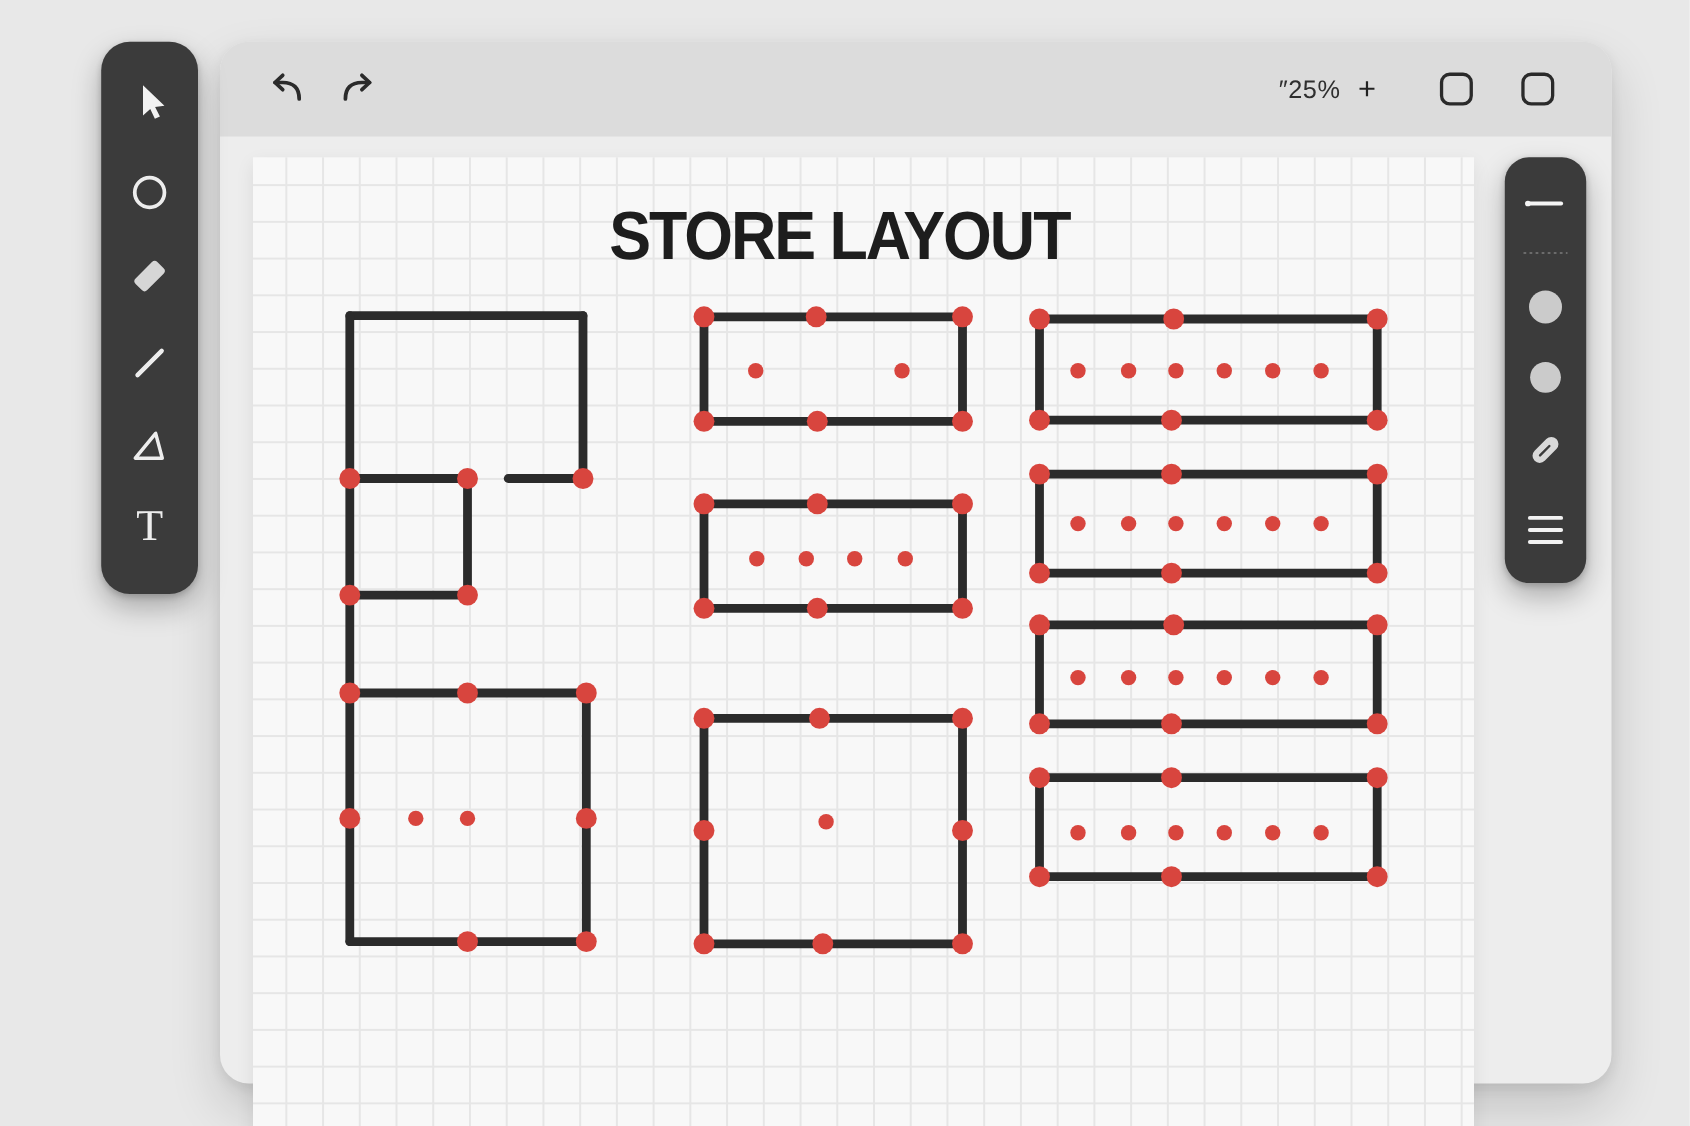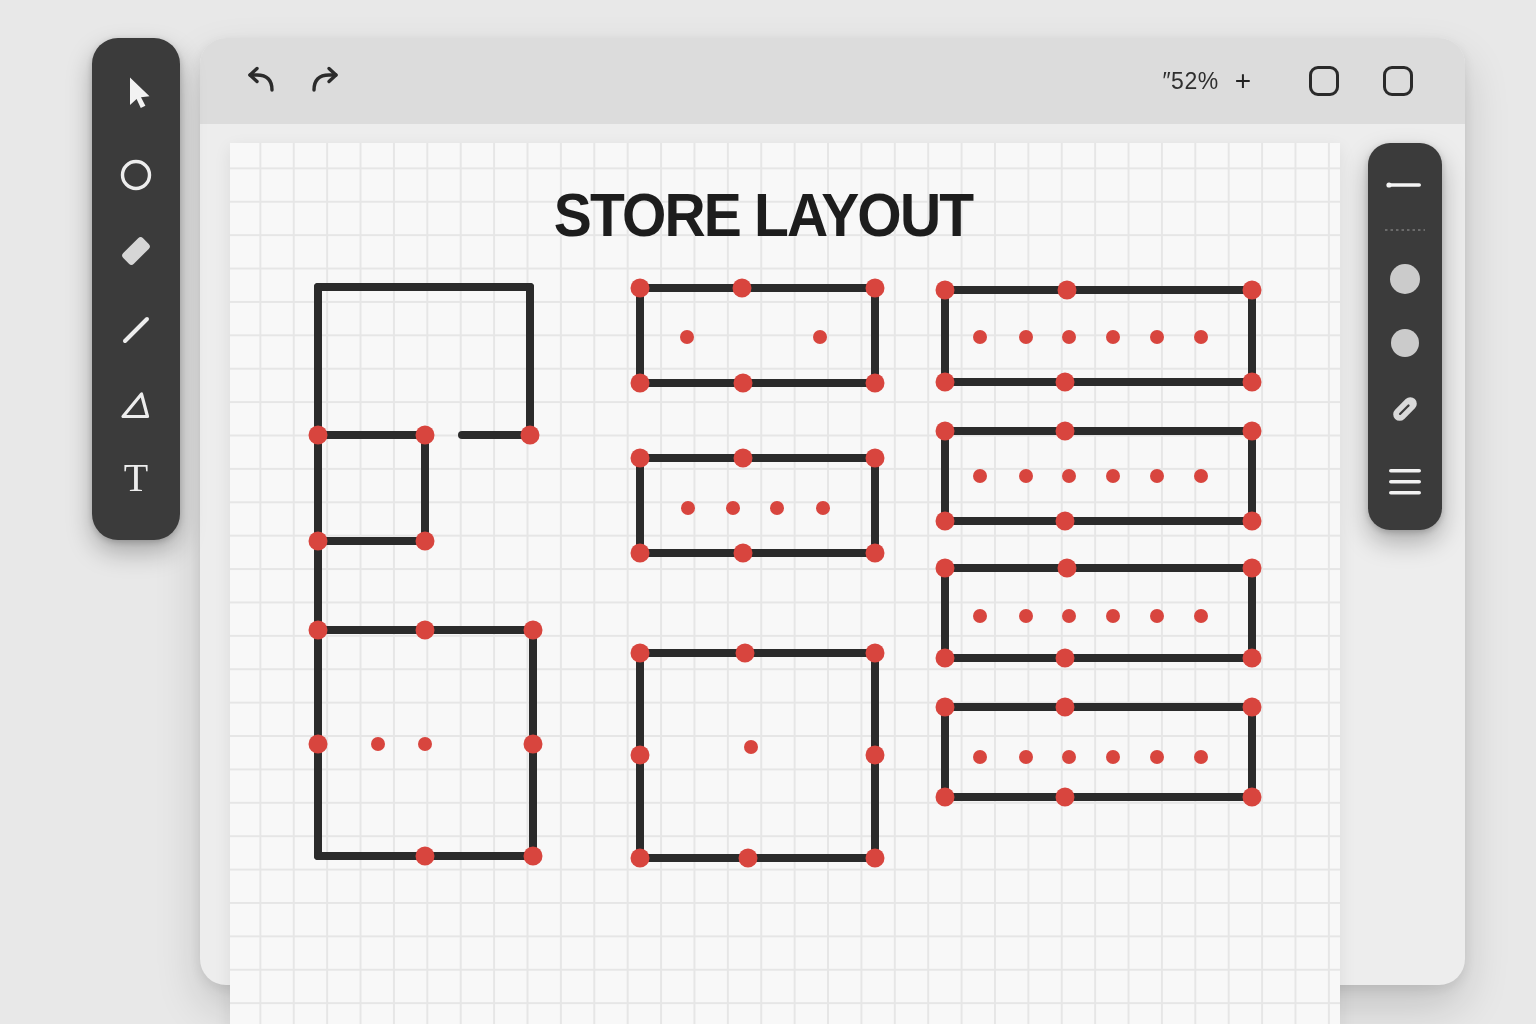--- a/index.html
+++ b/index.html
@@ -81,21 +81,21 @@
         </svg>
       </button>
       <button class="tb-btn">
         <svg width="40" height="30" viewBox="0 0 40 30">
           <path d="M8 24 Q8 9 23 9 L30 9" fill="none" stroke="#2b2b2b" stroke-width="3.4" stroke-linecap="round"></path>
           <path d="M23 2.5 L30 9 L23 15.5" fill="none" stroke="#2b2b2b" stroke-width="3.4" stroke-linecap="round" stroke-linejoin="round"></path>
         </svg>
       </button>
     </div>
     <div class="zoom-group">
-      <span class="zoom-text"><span>″</span><span>52%</span></span>
+      <span class="zoom-text"><span>″</span><span>25%</span></span>
       <button class="zoom-plus">+</button>
     </div>
     <button class="sq-btn sq1"><span></span></button>
     <button class="sq-btn sq2"><span></span></button>
   </div>
 
   <div class="canvas">
     <div class="canvas-title">STORE LAYOUT</div>
     <svg id="drawing-svg" width="1110" height="820" viewBox="0 0 1110 820">
         <line x1="88" y1="144" x2="300" y2="144" stroke="#2b2b2b" stroke-width="8" stroke-linecap="round"></line>

